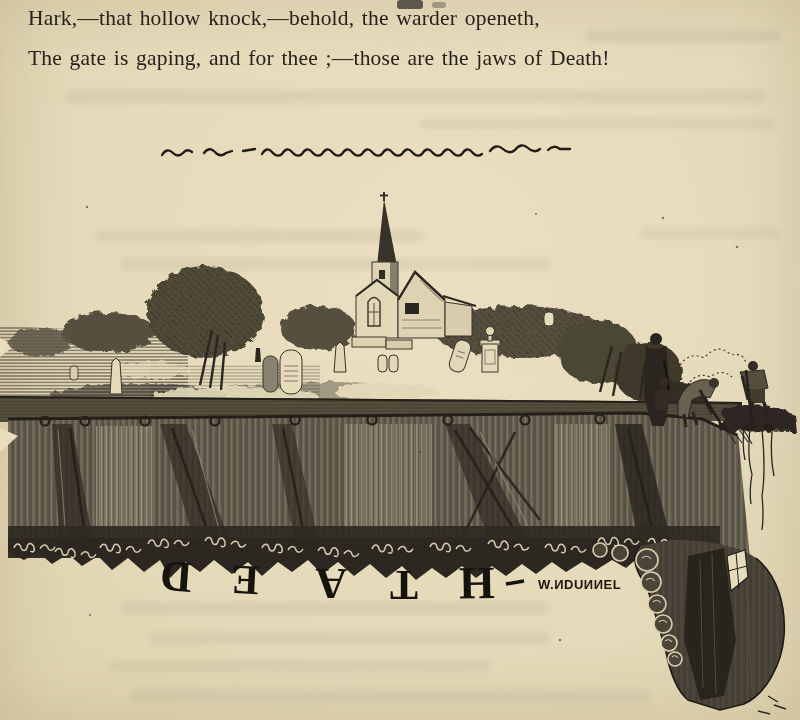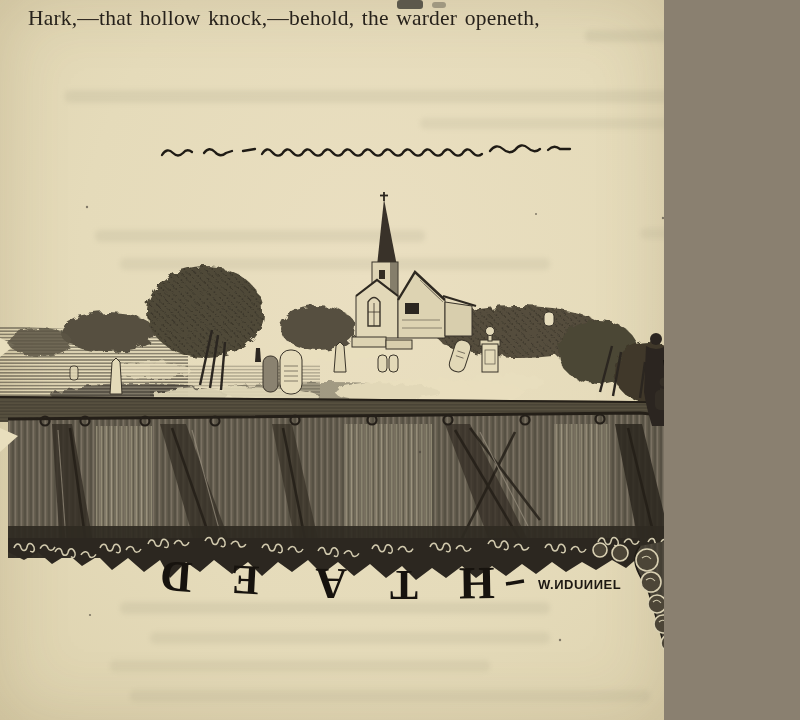--- a/index.html
+++ b/index.html
@@ -1,17 +1,17 @@
 <!DOCTYPE html>
 <html><head>
 <meta charset="utf-8">
 <style>
   html,body{margin:0;padding:0;background:#8a8070;}
   .page{
-    position:relative;width:664px;height:720px;overflow:hidden;
+    position:relative;width:800px;height:720px;overflow:hidden;
     background:radial-gradient(ellipse at 55% 38%, #eadfc1 0%, #e5dbba 55%, #ddd2ae 100%);
     box-shadow:inset 0 0 70px rgba(110,90,50,.18);
     font-family:"Liberation Serif", serif;
   }
   .verse{position:absolute;left:28px;top:7px;color:#27221b;font-size:21.5px;letter-spacing:.2px;word-spacing:2px;}
   .verse p{margin:0 0 16px 0;line-height:1.1;}
   .ghost{position:absolute;background:#8f8c72;filter:blur(2.4px);border-radius:5px;pointer-events:none;}
   .smudge{position:absolute;background:#46443b;border-radius:3px;filter:blur(.6px);}
   svg{position:absolute;left:0;}
   .divider-svg{top:128px;width:800px;height:44px;}
@@ -32,20 +32,21 @@
   <div class="ghost" style="left:640px;top:228px;width:140px;height:11px;opacity:.11"></div>
   <div class="ghost" style="left:120px;top:602px;width:430px;height:12px;opacity:.14"></div>
   <div class="ghost" style="left:150px;top:632px;width:400px;height:12px;opacity:.13"></div>
   <div class="ghost" style="left:110px;top:660px;width:380px;height:12px;opacity:.12"></div>
   <div class="ghost" style="left:130px;top:690px;width:520px;height:12px;opacity:.12"></div>
   <div class="smudge" style="left:397px;top:0;width:26px;height:9px;opacity:.85"></div>
   <div class="smudge" style="left:432px;top:2px;width:14px;height:6px;opacity:.4"></div>
 
   <div class="verse">
     <p>Hark,—that hollow knock,—behold, the warder openeth,</p>
+    <p>The gate is gaping, and for thee ;—those are the jaws of Death!</p>
   </div>
 
   <svg class="divider-svg" viewBox="0 128 800 44">
     <g fill="none" stroke="#1f1b15" stroke-width="2.3" stroke-linecap="round">
       <path d="M162,155 q5,-8 11,-2 q5,5 10,0 q4,-5 9,-1"></path>
       <path d="M204,153 q5,-7 11,-1 q5,6 11,1 l6,-2"></path>
       <path d="M243,151 l12,-2"></path>
       <path d="M262,154 q5,-8 10,-2 q5,6 10,2 q5,-8 10,-2 q5,6 10,2 q5,-8 10,-2 q5,6 10,2 q5,-8 10,-2 q5,6 10,2 q5,-8 10,-2 q5,6 10,2 q5,-8 10,-2 q5,6 10,2 q5,-8 10,-2 q5,6 10,2 q5,-8 10,-2 q5,6 10,2 q5,-8 10,-2 q5,6 10,2 q5,-8 10,-2 q5,6 10,2 q5,-8 10,-2 q5,6 10,2"></path>
       <path d="M490,151 q6,-8 13,-2 q6,6 12,1 q6,-8 13,-2 q6,6 12,1"></path>
       <path d="M548,150 q6,-6 12,-1 l10,0"></path>

